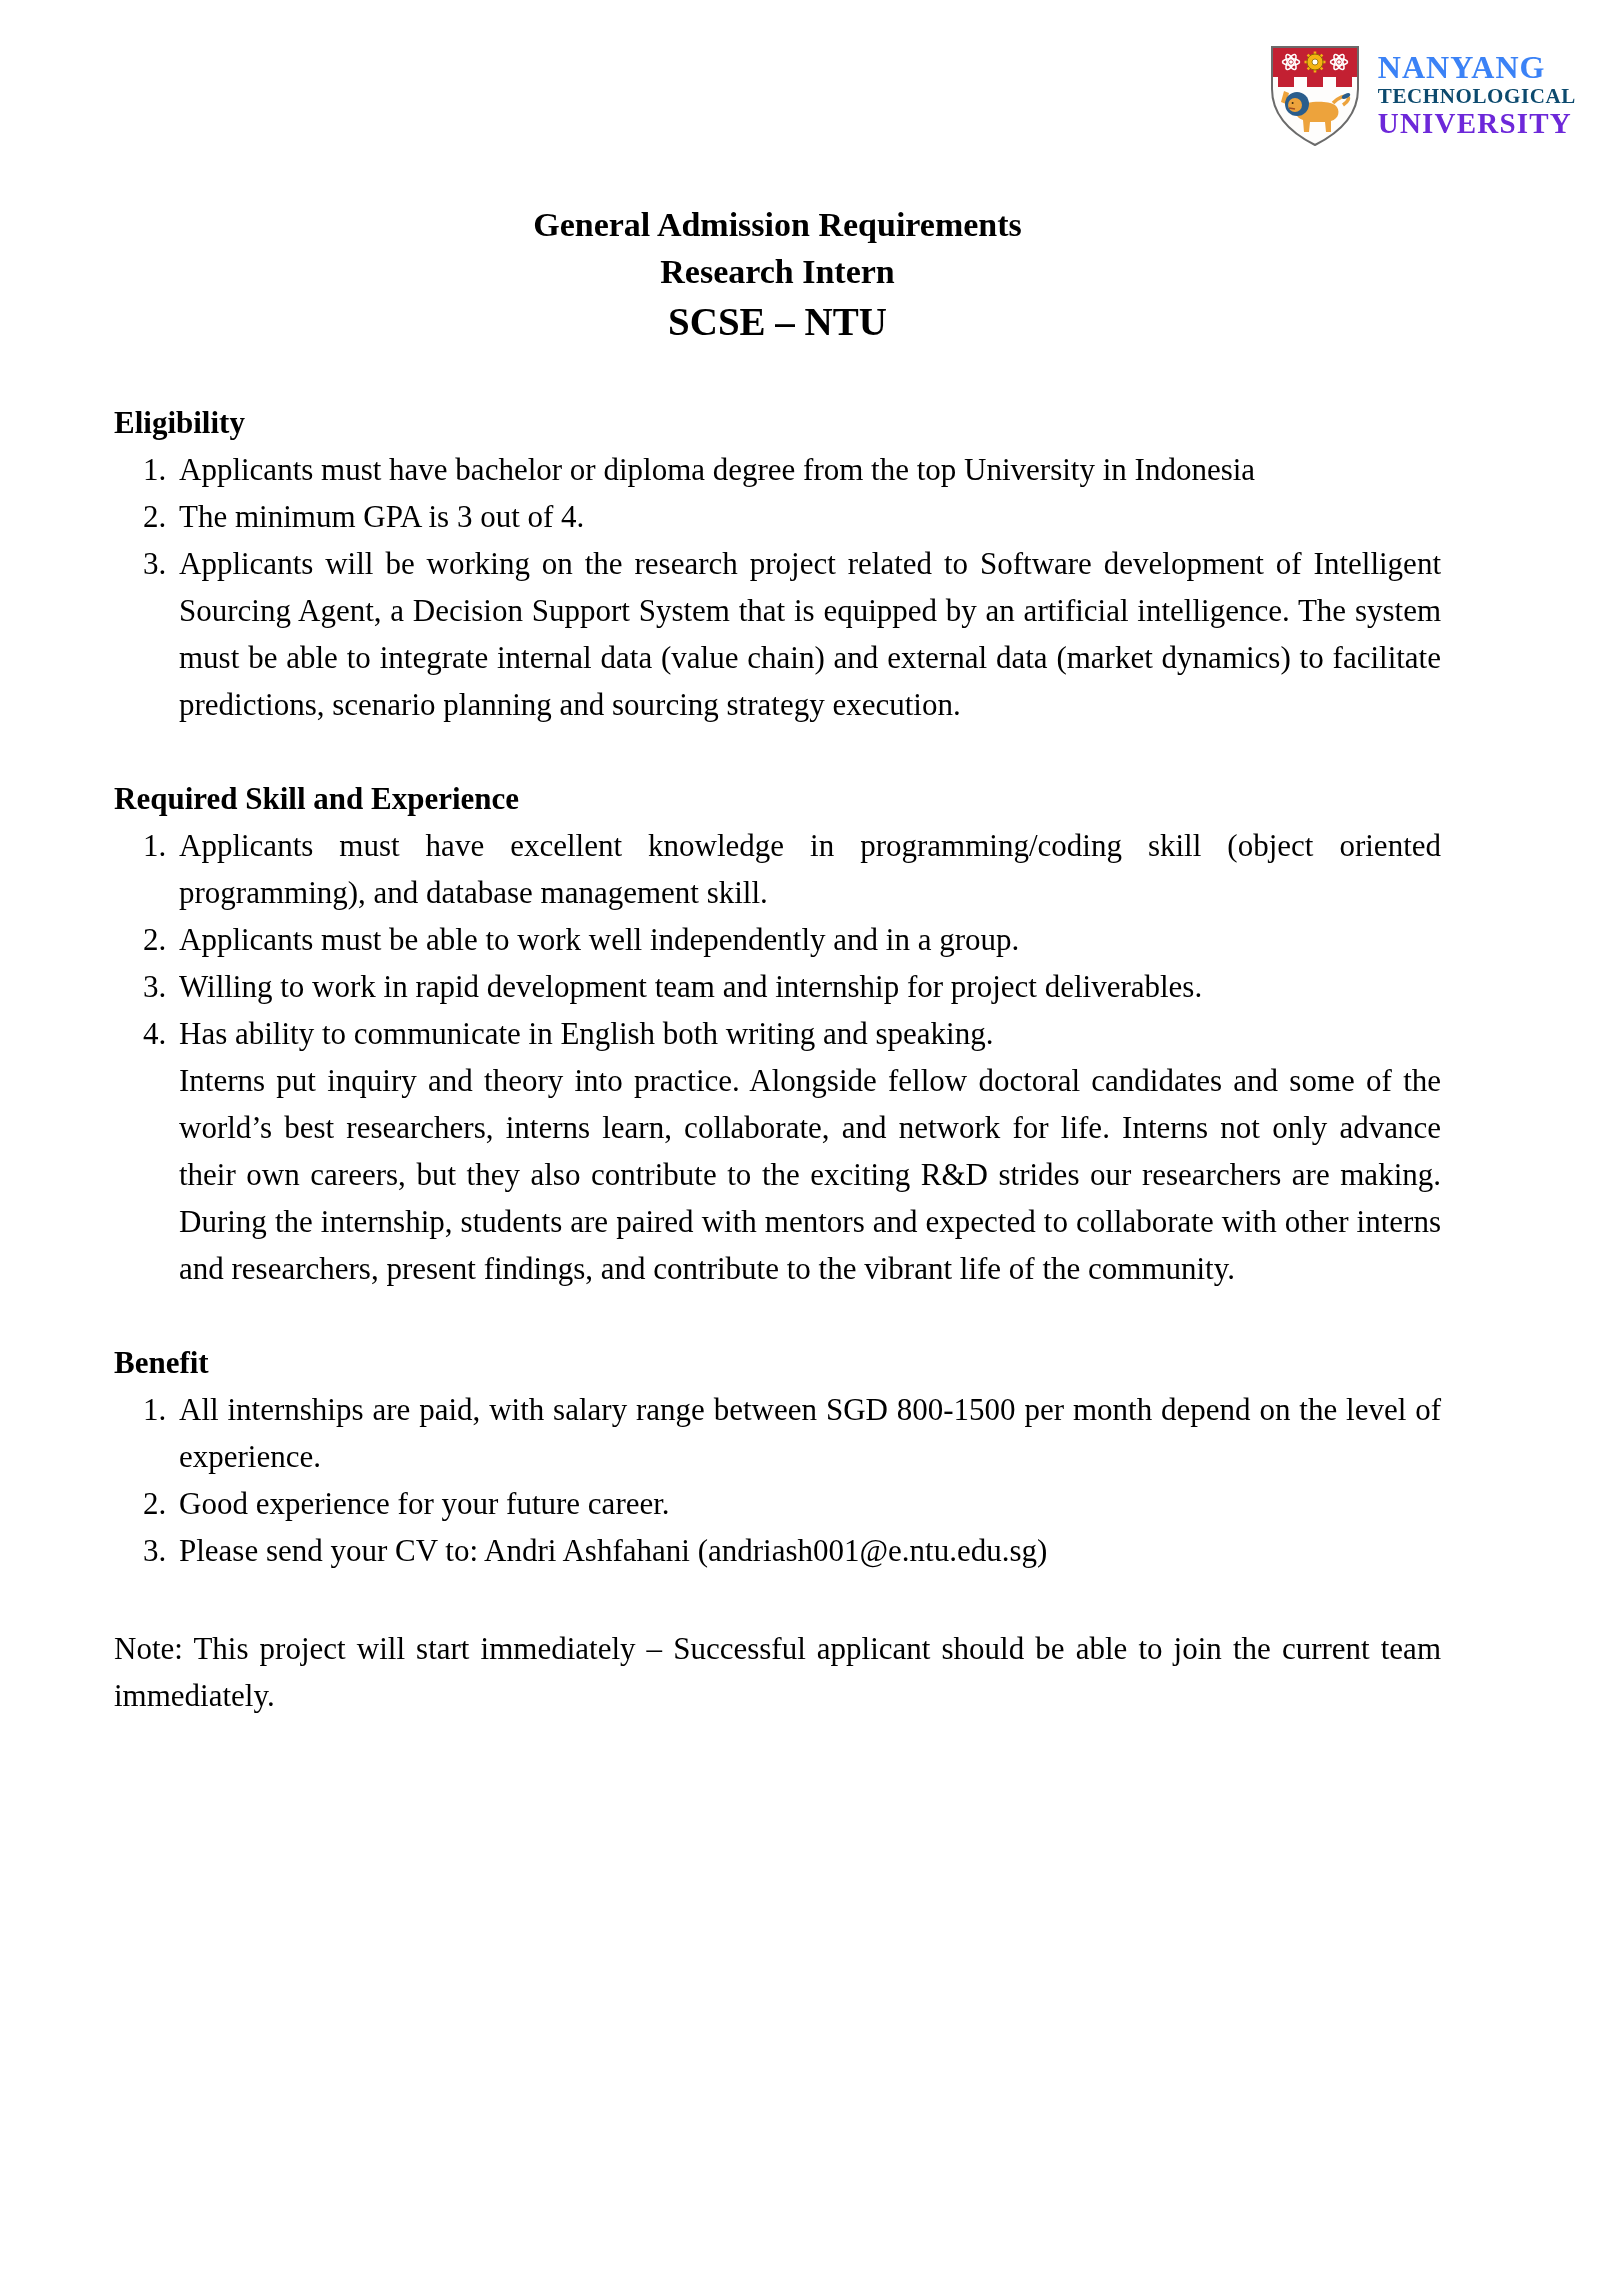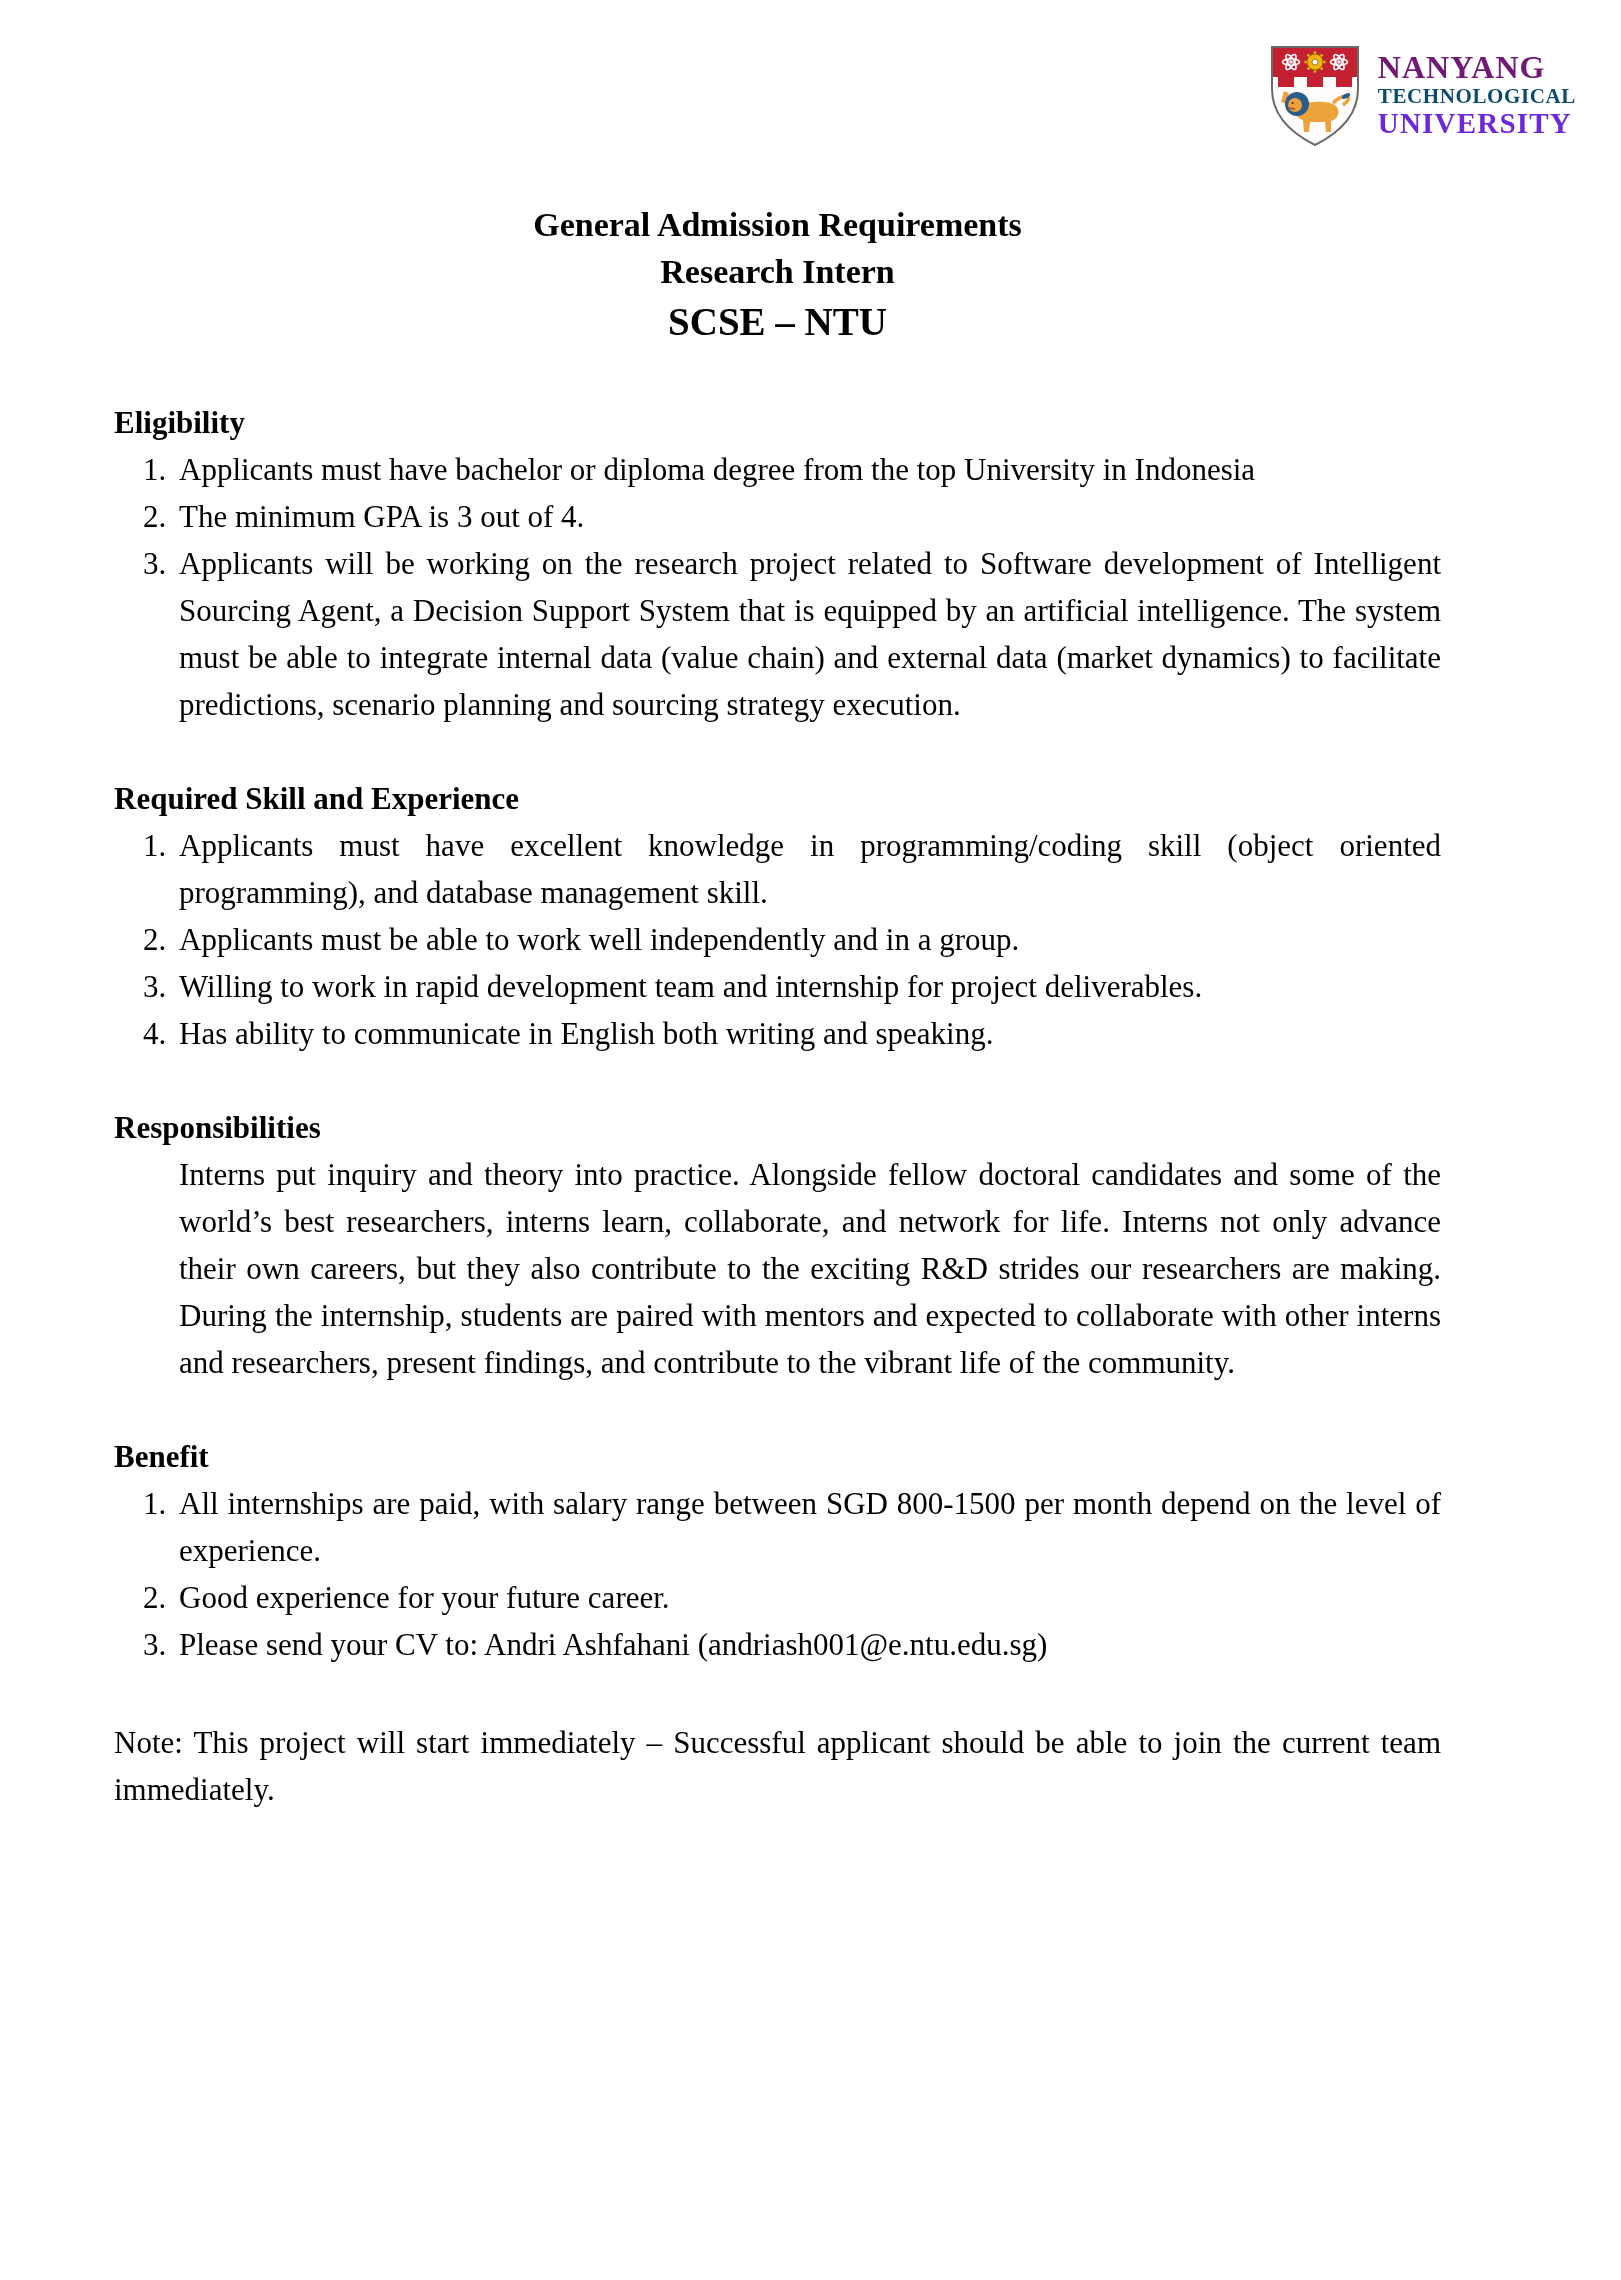--- a/index.html
+++ b/index.html
@@ -19,21 +19,21 @@
     position: absolute;
     top: 41px;
     left: 1264px;
     display: flex;
     align-items: flex-start;
     gap: 11.8px;
   }
   .crest { width: 102px; height: 108px; flex: 0 0 auto; }
   .logo-text { padding-top: 9.8px; line-height: 1; white-space: nowrap; }
   .logo-line1 {
-    font-size: 32px; font-weight: bold; color: #701a75;
+    font-size: 32px; font-weight: bold; color: #3b82f6;
     letter-spacing: 1px; line-height: 32px;
   }
   .logo-line2 {
     font-size: 21px; font-weight: bold; color: #0c4a6e;
     letter-spacing: 0.6px; line-height: 26.5px;
   }
   .logo-line3 {
     font-size: 29px; font-weight: bold; color: #6d28d9;
     letter-spacing: 1.2px; line-height: 29px;
   }
@@ -174,21 +174,20 @@
       <div class="oli">
         <span class="num">3.</span>
         <span class="txt">Willing to work in rapid development team and internship for project deliverables.</span>
       </div>
       <div class="oli">
         <span class="num">4.</span>
         <span class="txt">Has ability to communicate in English both writing and speaking.</span>
       </div>
     </div>
 
-    <div class="section-heading">Responsibilities</div>
     <p class="para">Interns put inquiry and theory into practice. Alongside fellow doctoral candidates and some of the world’s best researchers, interns learn, collaborate, and network for life. Interns not only advance their own careers, but they also contribute to the exciting R&amp;D strides our researchers are making. During the internship, students are paired with mentors and expected to collaborate with other interns and researchers, present findings, and contribute to the vibrant life of the community.</p>
 
     <div class="section-heading">Benefit</div>
     <div class="olist">
       <div class="oli">
         <span class="num">1.</span>
         <span class="txt">All internships are paid, with salary range between SGD 800-1500 per month depend on the level of experience.</span>
       </div>
       <div class="oli">
         <span class="num">2.</span>

